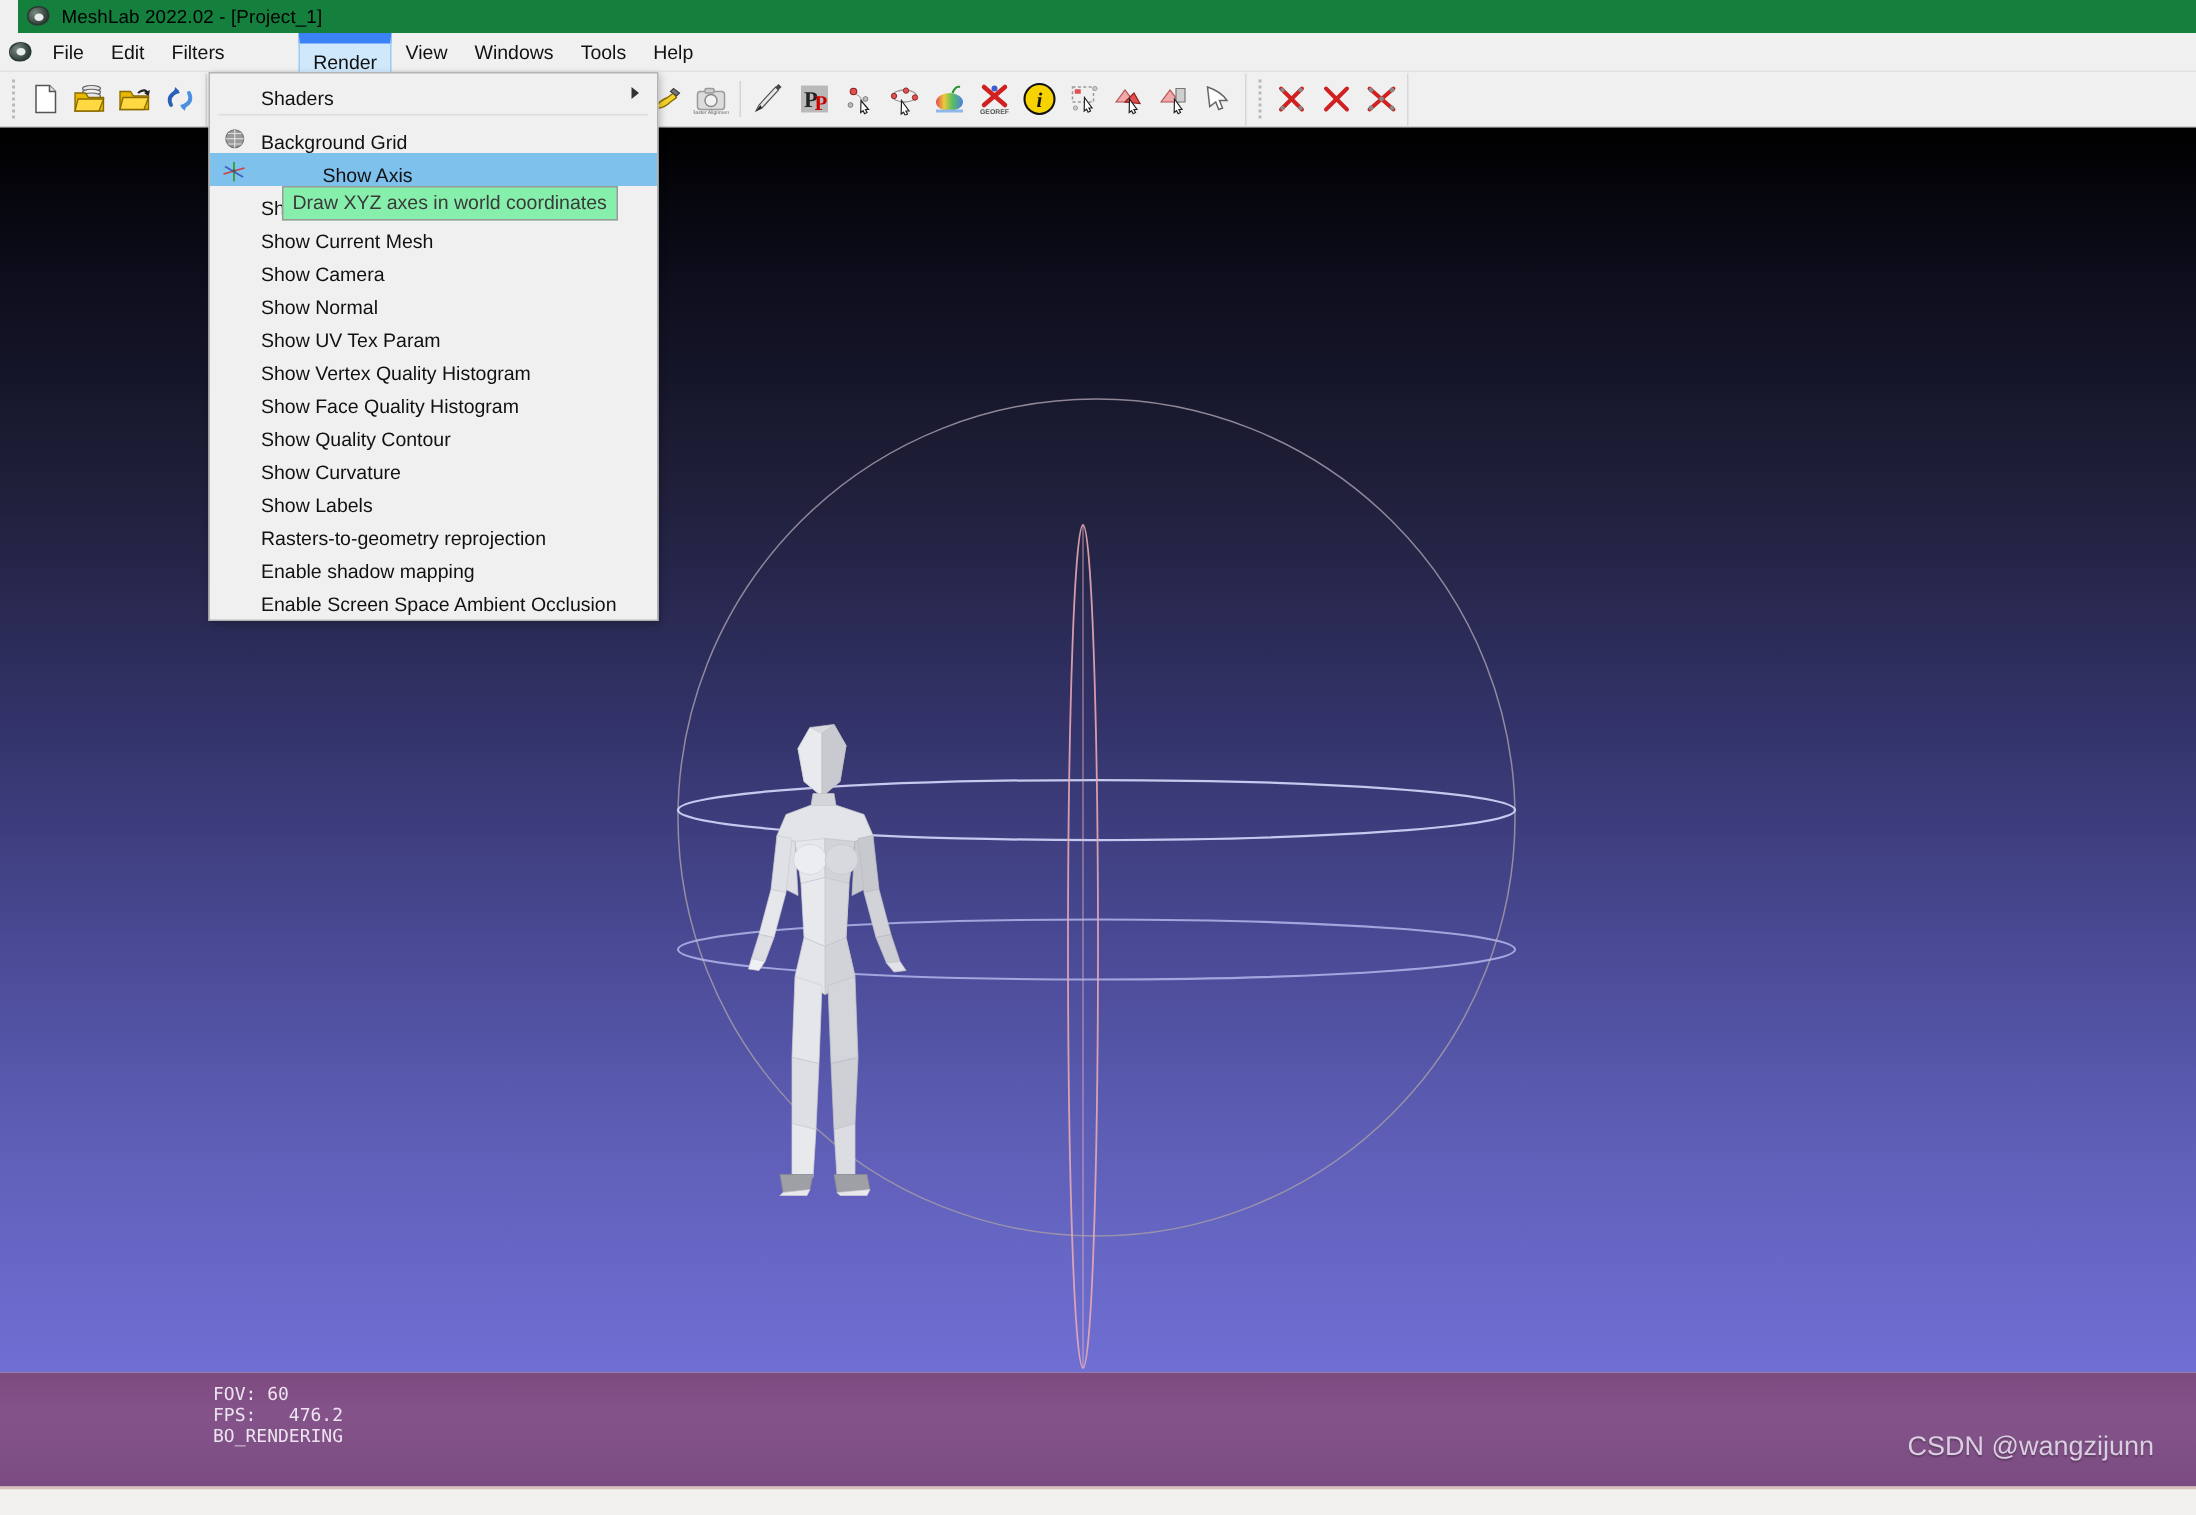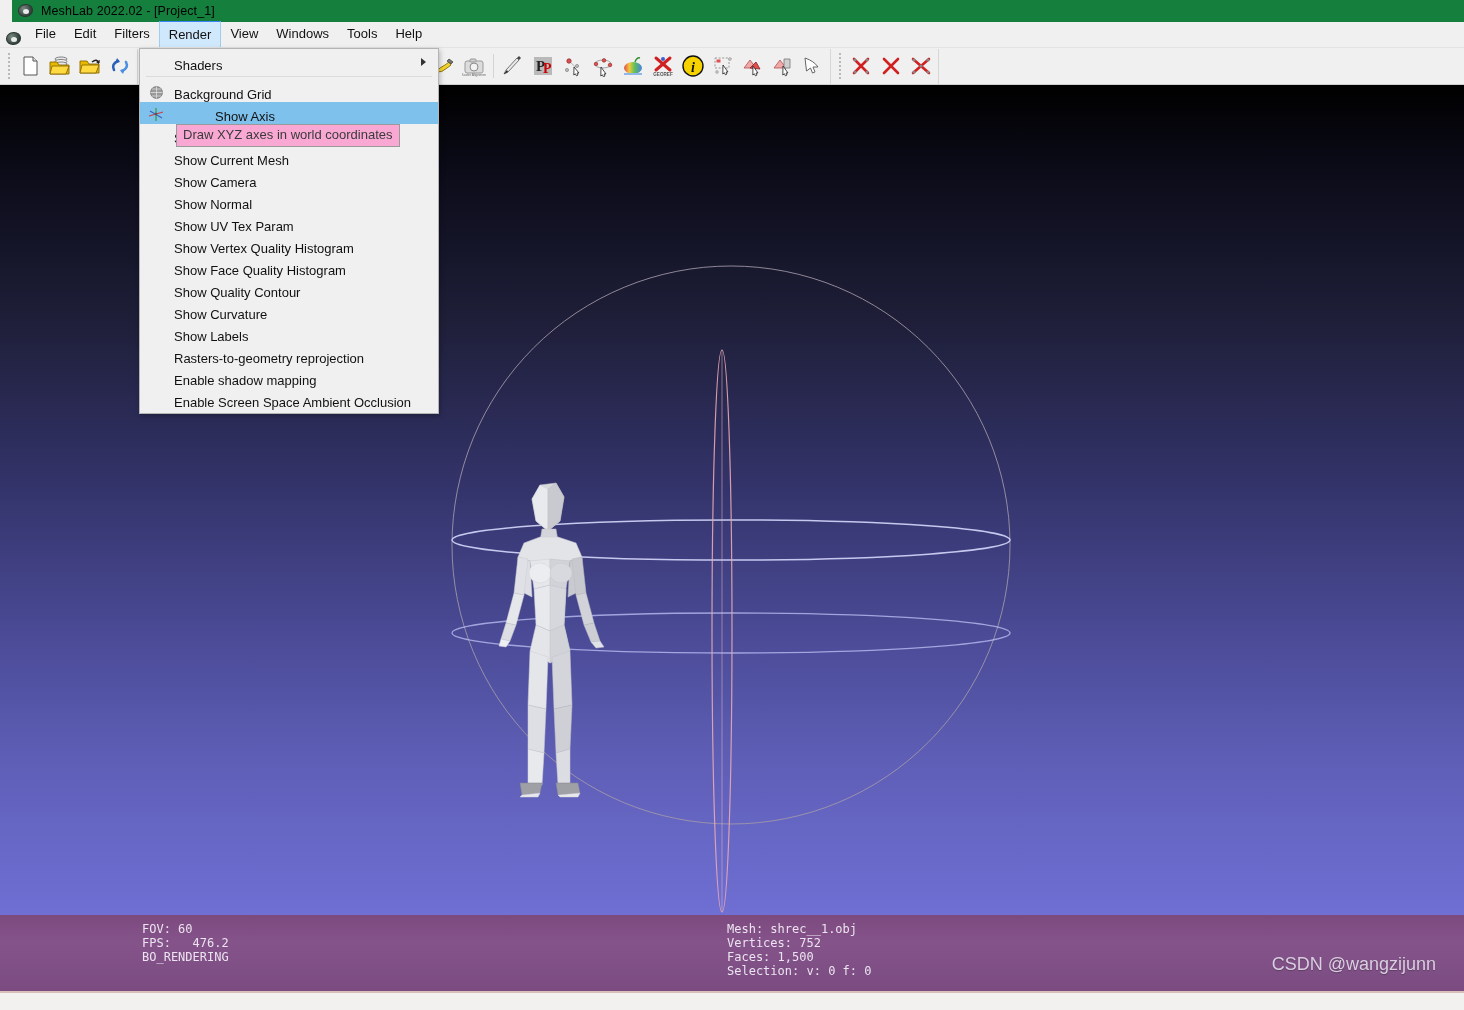--- a/index.html
+++ b/index.html
@@ -46,38 +46,39 @@
   }
   .title-text {
     font-size: 12.5px; color: #000; letter-spacing: .1px;
     white-space: nowrap;
   }
 
   
   .menubar {
     position: absolute; left: 0; top: 22px;
     width: 1464px; height: 26px;
-    display: flex; align-items: flex-end;
+    display: flex; align-items: center;
     background: #f0f0f0;
     padding-left: 4px;
     border-bottom: 1px solid #e3e3e3;
   }
   .menubar .app-logo { margin-right: 4px; margin-left: 2px; }
   .menu-item {
     font-size: 13px; color: #111;
     padding: 4px 9px 5px 9px;
     height: 26px; line-height: 18px;
     white-space: nowrap;
     cursor: default;
   }
   .menu-item.active {
     background: #cfe8fb;
     border-left: 1px solid #9fcdf0;
     border-right: 1px solid #9fcdf0;
-    border-top: 1px solid #3b82f6;
+    border-top: 7px solid #3b82f6;
+    margin-left: 40px;
   }
 
   
   .toolbar {
     position: absolute; left: 0; top: 48px;
     width: 1464px; height: 37px;
     background: #f0f0f0;
     display: flex; align-items: center;
     border-bottom: 1px solid #cfcfcf;
   }
@@ -168,22 +169,22 @@
   .dd-arrow {
     position: absolute; right: 12px; top: 7px;
     width: 0; height: 0;
     border-left: 5px solid #333;
     border-top: 4px solid transparent;
     border-bottom: 4px solid transparent;
   }
 
   
   .tooltip {
-    position: absolute; left: 176px; top: 124px;
-    background: #f9a8d4;
+    position: absolute; left: 188px; top: 124px;
+    background: #86efac;
     border: 1px solid #9a9a9a;
     font-size: 13px; color: #3a3a3a;
     padding: 2px 6px 3px 6px;
     white-space: nowrap;
     z-index: 80;
     line-height: 16px;
   }
 
   
   .ico { display:block; }
@@ -577,24 +578,20 @@
         <polygon points="558,710 580,708 578,712 560,712" fill="#e8e9ed" stroke="#cfd0d6" stroke-width=".5"></polygon>
       </g>
     </svg>
   </div>
 
   <div class="statusbar">
     <div class="status-col left"><span>FOV: 60</span>
 <span>FPS:   476.2</span>
 <span>BO_RENDERING</span></div>
 
-    <div class="status-col mid"><span>Mesh: shrec__1.obj</span>
-<span>Vertices: 752</span>
-<span>Faces: 1,500</span>
-<span>Selection: v: 0 f: 0</span></div>
 
     <div class="watermark">CSDN @wangzijunn</div>
   </div>
   <div class="bottom-strip"></div>
 
   <div class="dropdown">
 
     <div class="dd-row">
       <span class="dd-icon"></span>
       <span class="dd-label">Shaders</span>

